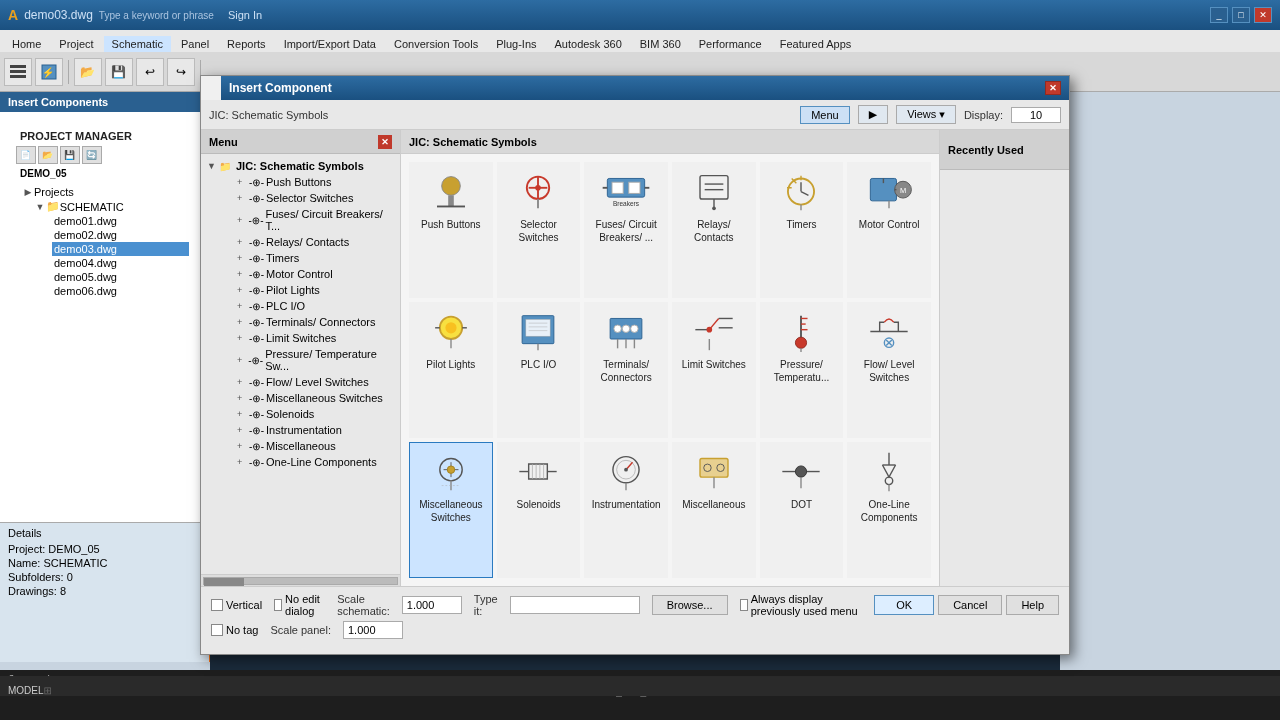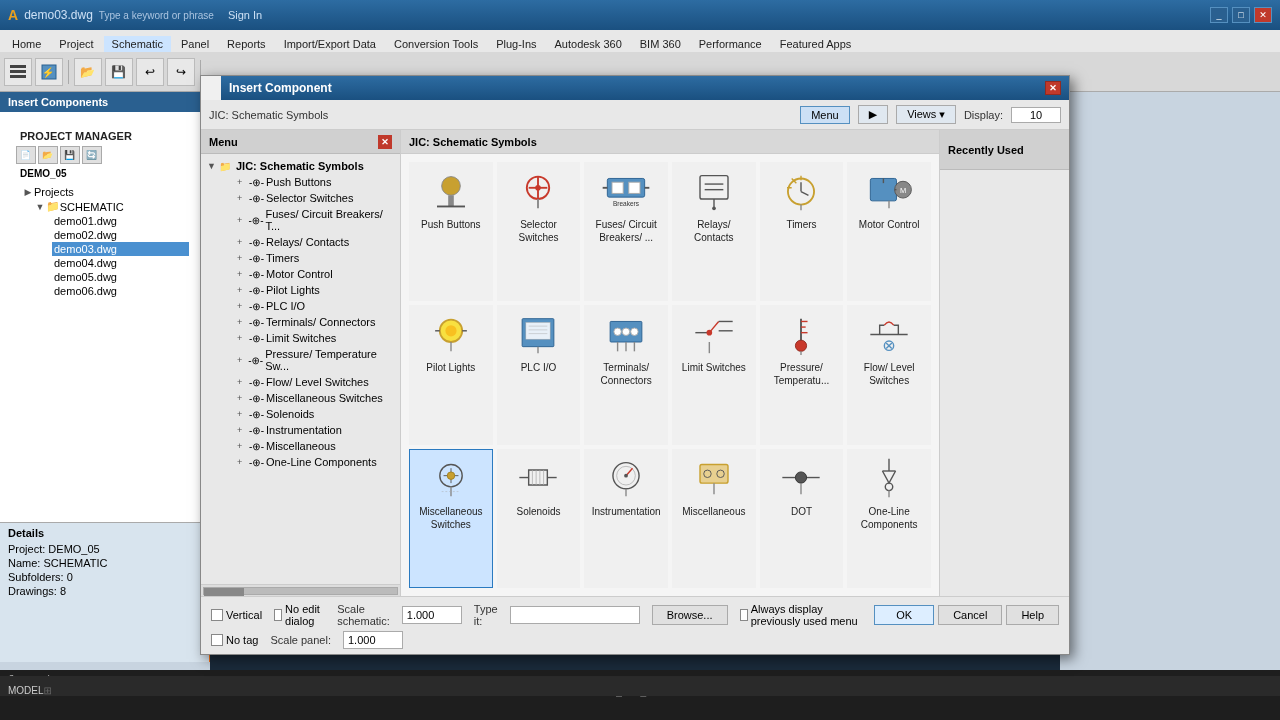--- a/index.html
+++ b/index.html
@@ -175,21 +175,21 @@
       position: absolute;
       bottom: 0;
       left: 0;
       right: 0;
       height: 140px;
       background: #d8e4ee;
       border-top: 1px solid #aaa;
       padding: 4px 8px;
     }
     .details-title {
-      font-weight: bold;
+      font-weight: normal;
       font-size: 11px;
       margin-bottom: 4px;
     }
 
     
     .main-content {
       position: absolute;
       top: 92px; left: 210px; right: 220px;
       bottom: 50px;
       background: #1a2a3a;
@@ -467,21 +467,21 @@
       border-bottom: 1px solid #bbb;
       display: flex;
       align-items: center;
       padding: 0 8px;
       font-size: 11px;
       font-weight: bold;
     }
 
     
     .dialog-footer {
-      height: 58px;
+      height: 68px;
       background: #e8e8e8;
       border-top: 1px solid #ccc;
       padding: 6px 10px;
     }
     .footer-row1 {
       display: flex;
       align-items: center;
       gap: 12px;
       margin-bottom: 4px;
     }

